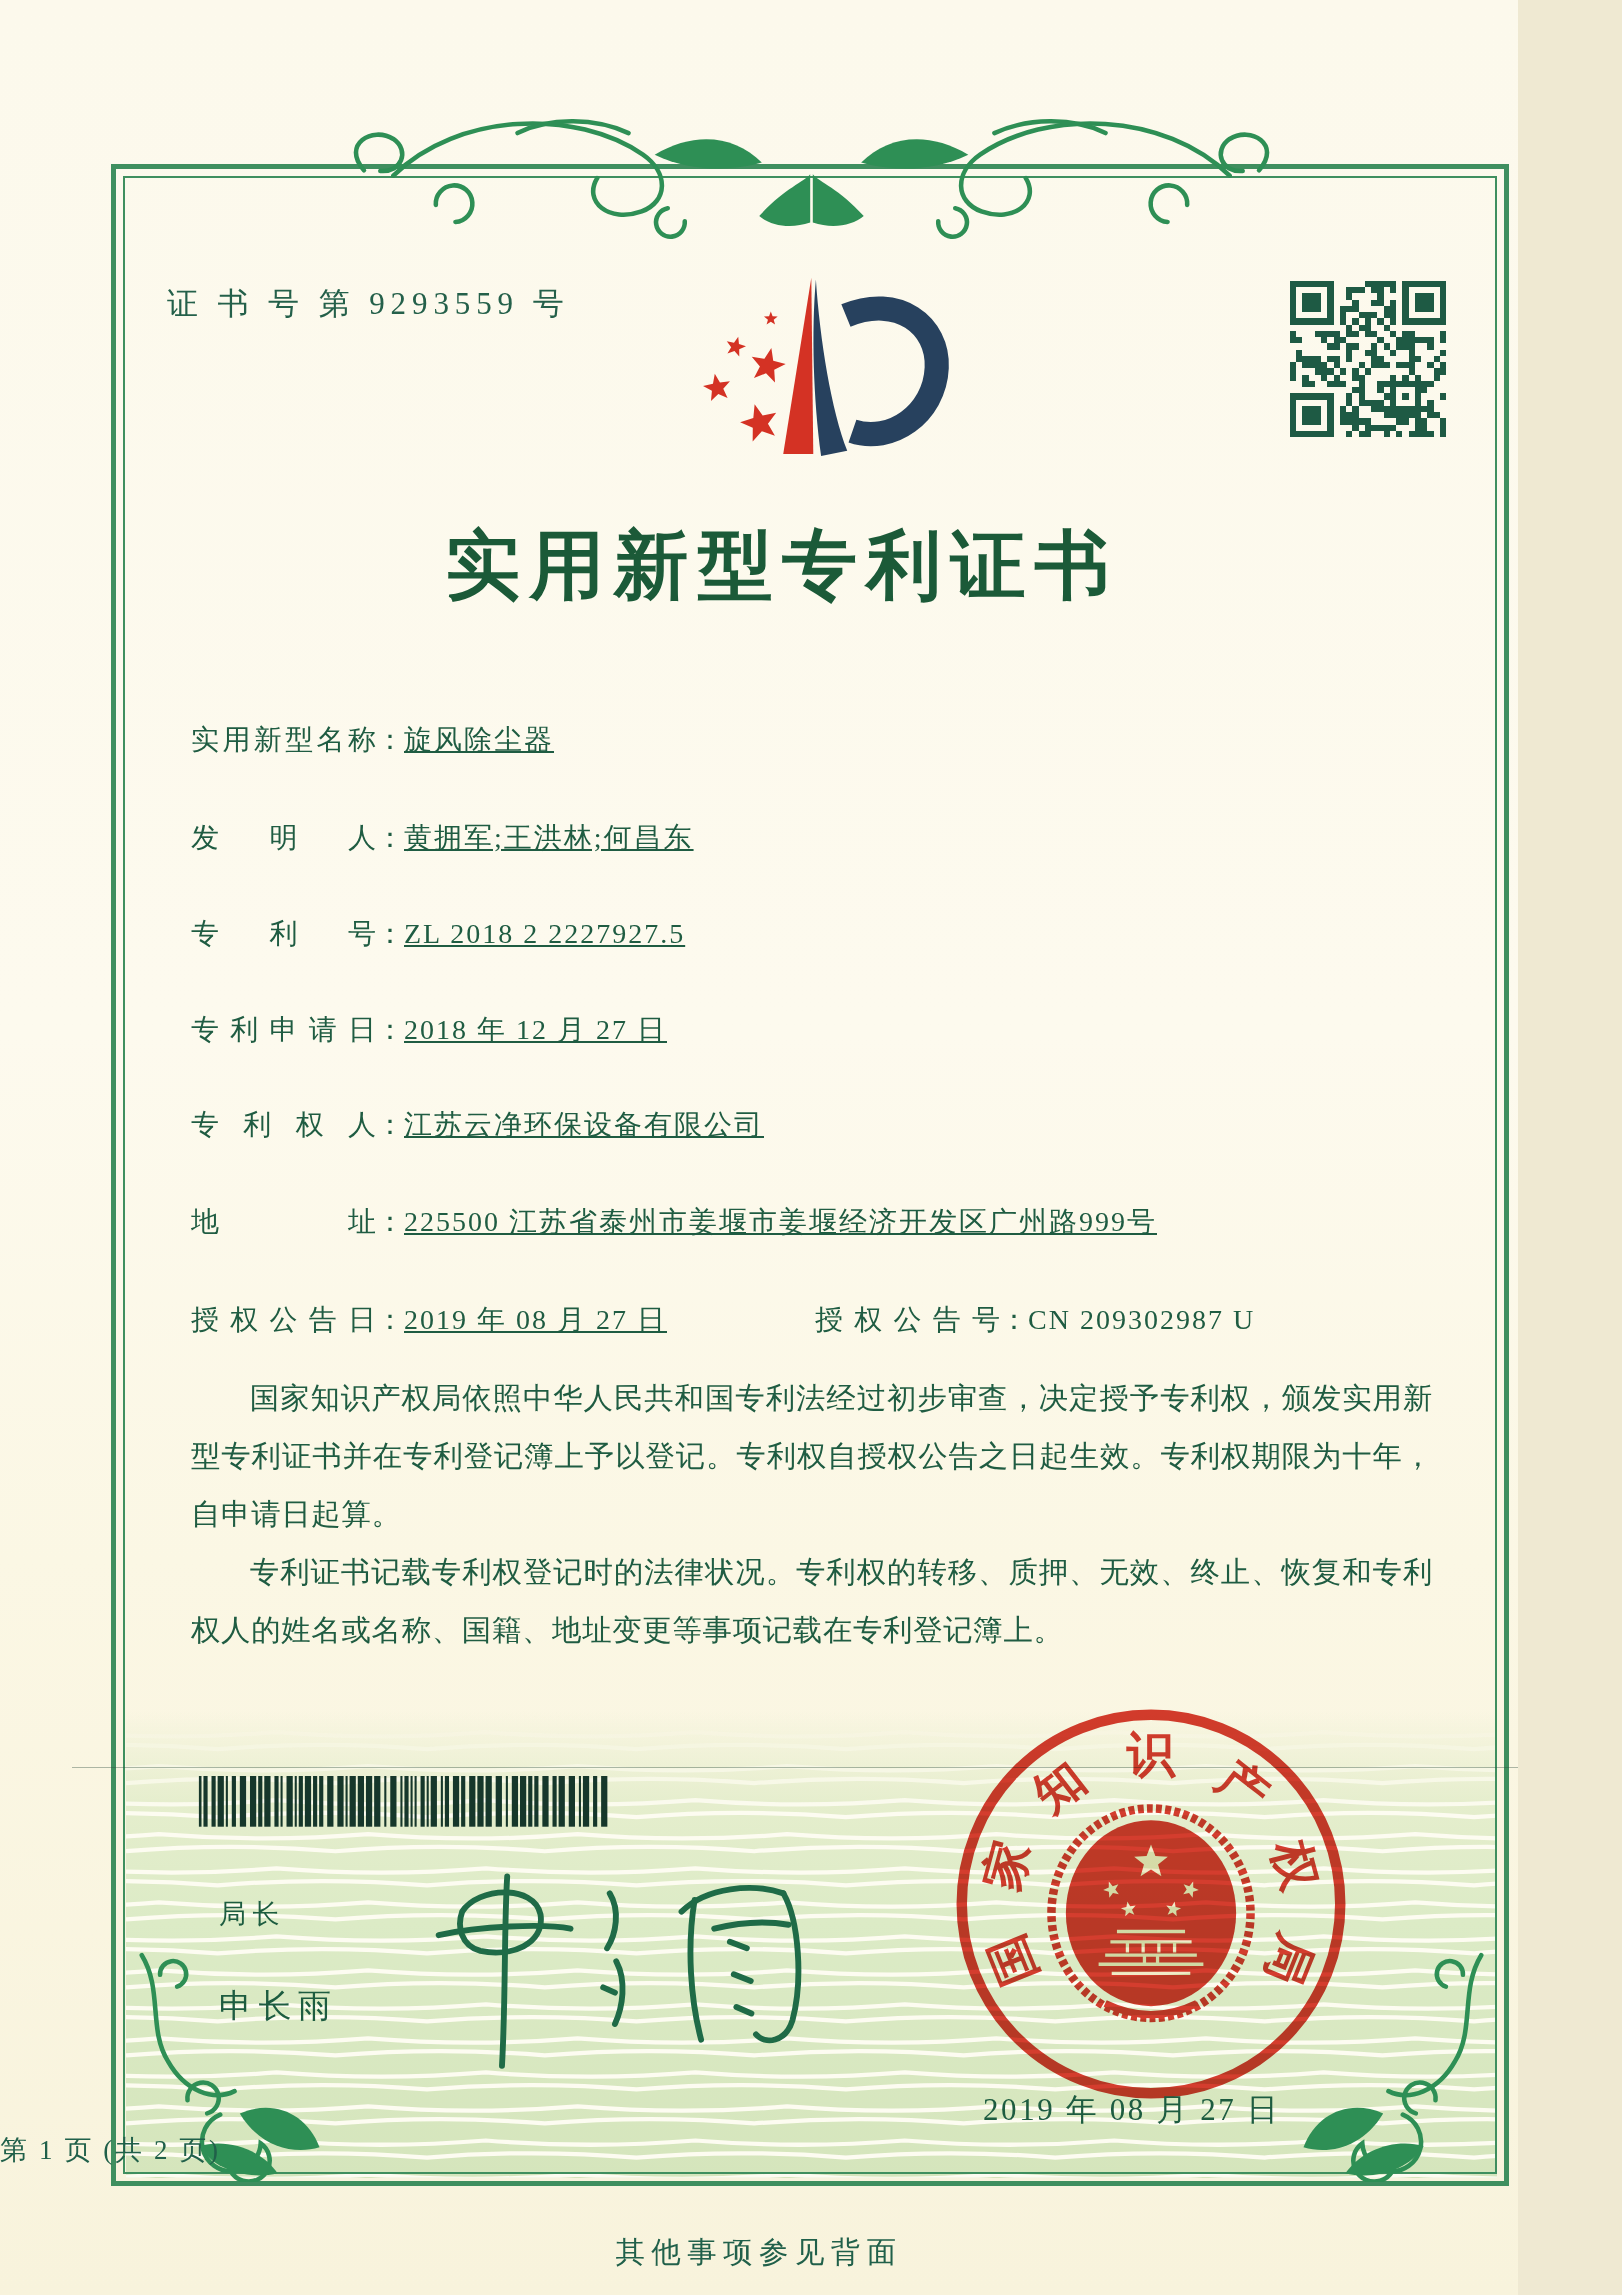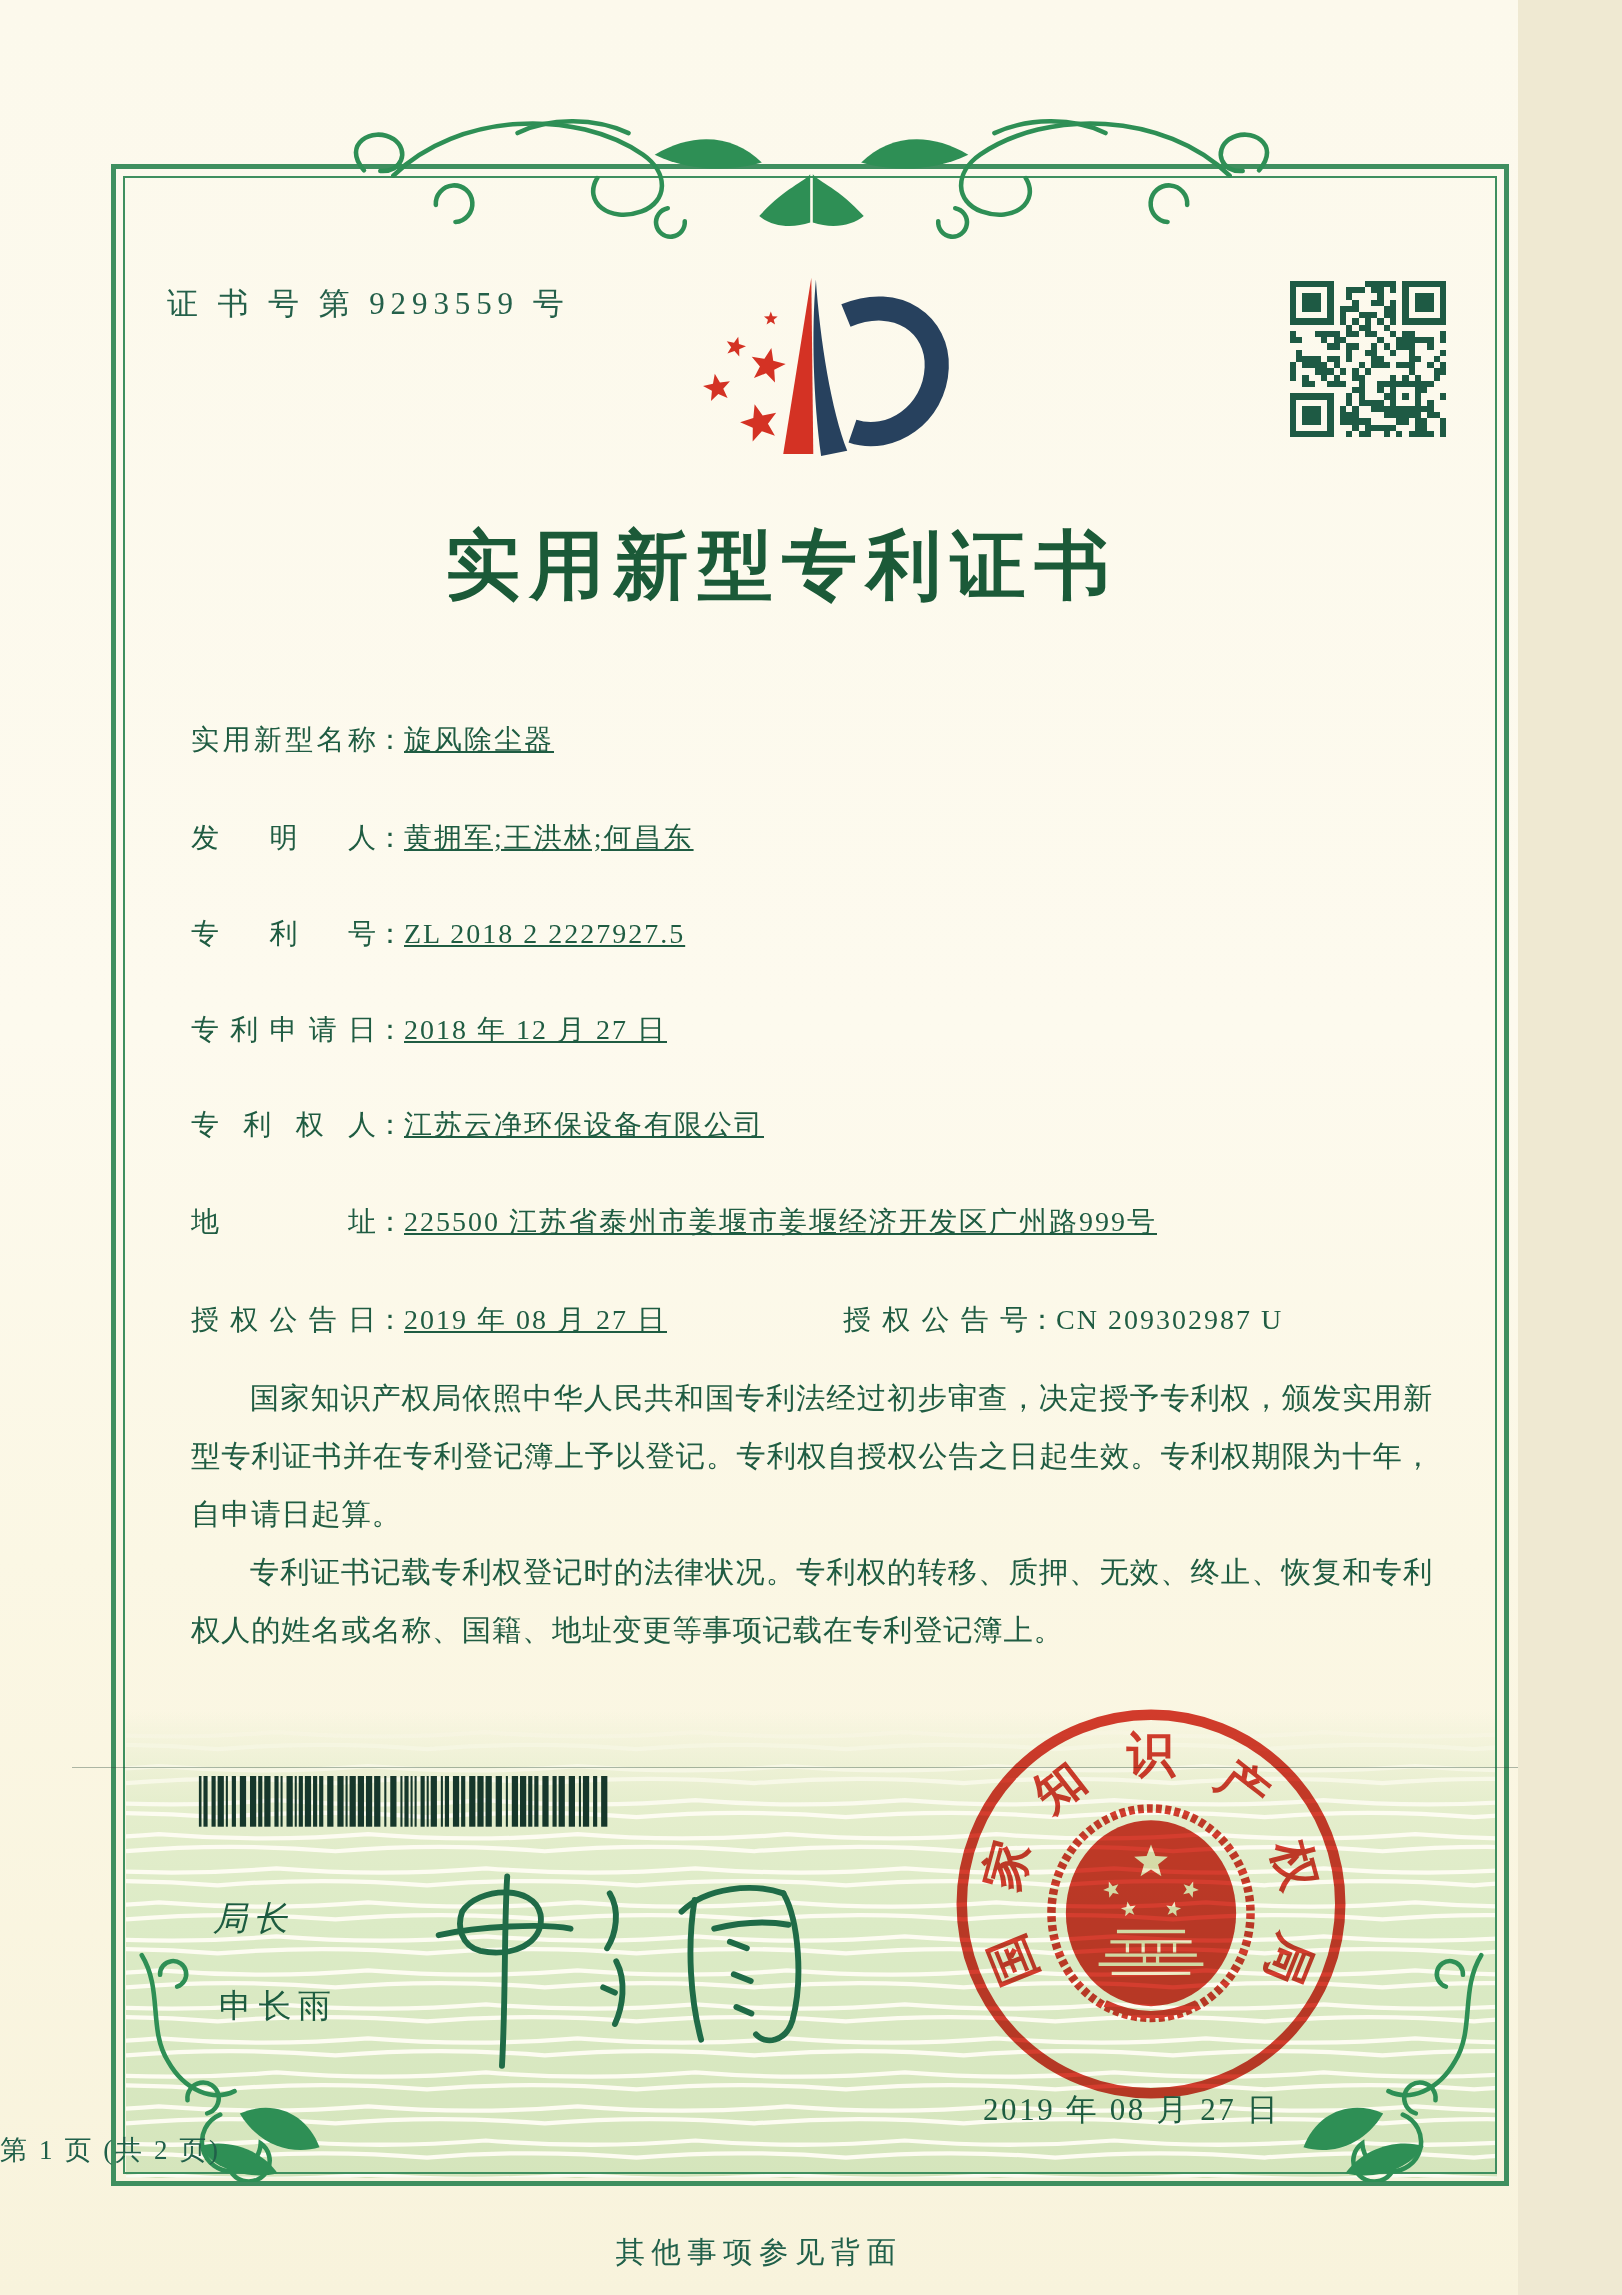--- a/index.html
+++ b/index.html
@@ -32,27 +32,27 @@
   .title{
     left:0;right:0;top:516px;text-align:center;font-size:75px;font-weight:700;
     letter-spacing:9.2px;color:#1b5a38;z-index:3;padding-left:46px;
   }
   
   .fields{left:191px;top:721px;width:1250px;z-index:3;}
   .frow{position:absolute;left:0;font-size:28px;white-space:nowrap;color:#1f5c42;text-decoration:underline;}
   .flabel{display:inline-block;width:185px;text-align:justify;text-align-last:justify;vertical-align:bottom;}
   .fcolon{display:inline-block;}
   .fvalue{letter-spacing:2px;}
-  .fsecond{position:absolute;left:652px;top:0;}
+  .fsecond{position:absolute;left:624px;top:0;}
   
   .paras{left:191px;top:1369px;width:1242px;z-index:3;font-size:29.4px;line-height:58px;text-align:justify;color:#1f5c42;}
   .paras p{margin:0;text-indent:2em;letter-spacing:0.7px;}
   
   .barcode{left:196px;top:1776px;z-index:3;}
-  .director-label{left:213px;top:1896px;font-size:34px;letter-spacing:6.5px;z-index:3;color:#1d5c40;font-style:italic;}
+  .director-label{left:219px;top:1896px;font-size:27px;letter-spacing:6.5px;z-index:3;color:#1d5c40;}
   .director-name{left:219px;top:1984px;font-size:33px;letter-spacing:6.5px;z-index:3;color:#1d5c40;}
   .signature{left:399px;top:1849px;z-index:4;}
   .seal{left:948px;top:1701px;z-index:4;mix-blend-mode:multiply;opacity:.95;}
   .seal-date{left:983px;top:2089px;font-size:31px;letter-spacing:2.6px;z-index:5;color:#1d5c40;}
   .page-info{left:0;right:0;top:2132px;text-align:left;font-size:27px;letter-spacing:2.6px;z-index:3;color:#20604a;}
   .footer-note{left:0;right:0;top:2233px;text-align:center;font-size:29.4px;letter-spacing:6.5px;z-index:3;color:#20604a;font-family:Liberation Serif, serif;}
   .orn{z-index:3;}
   .orn-stroke{fill:none;stroke:#2e8f55;stroke-width:7;stroke-linecap:round;}
   .orn-fill{fill:#2e8f55;stroke:none;}
   .sig-stroke{fill:none;stroke:#1f6b47;stroke-width:9;stroke-linecap:round;}

